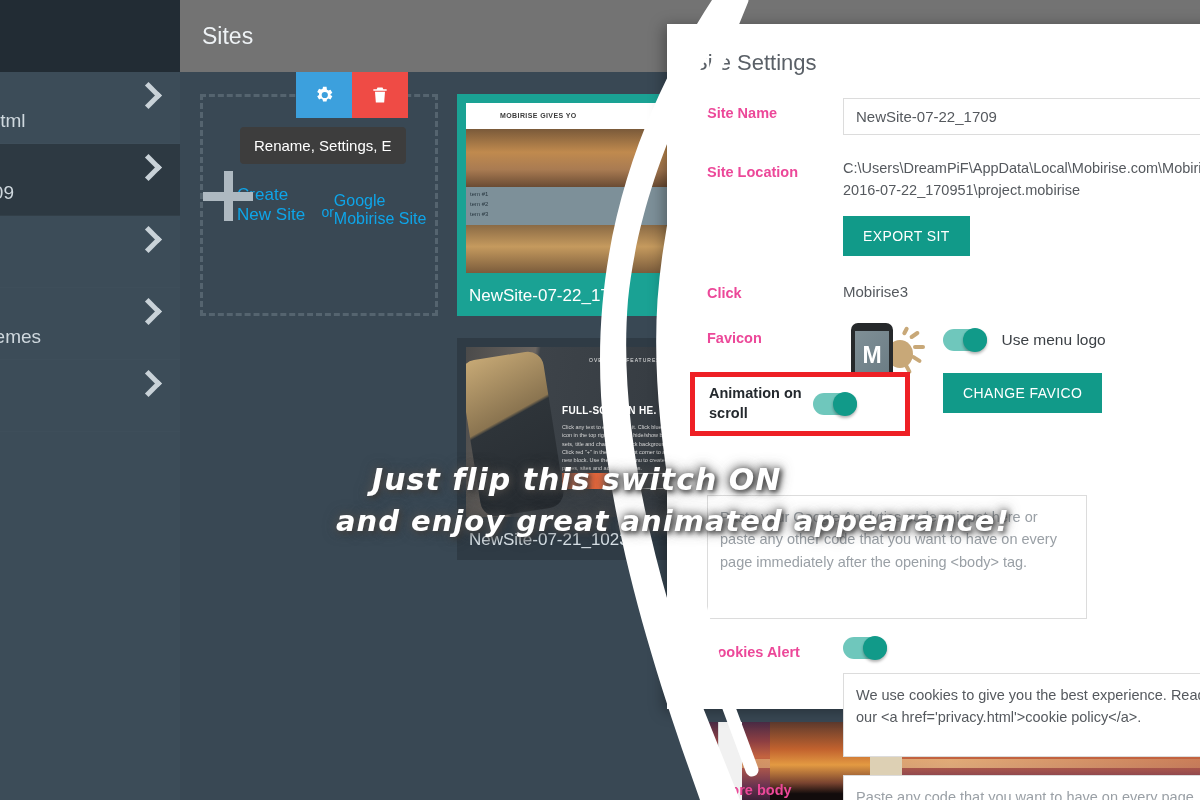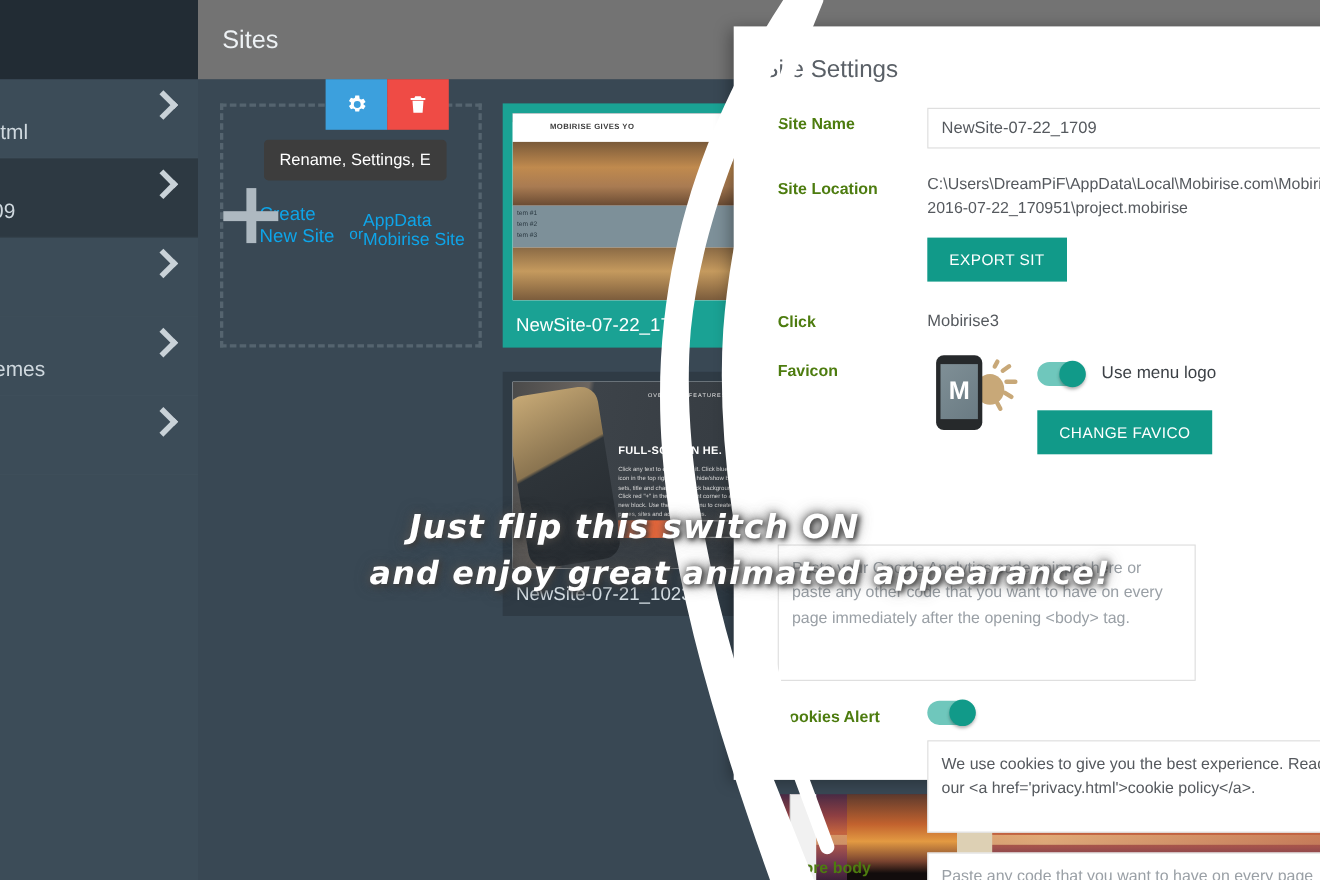--- a/index.html
+++ b/index.html
@@ -196,21 +196,21 @@
 
   
   .dialog {
     position:absolute; left:667px; top:24px; width:560px; height:685px;
     background:#ffffff; z-index:20;
     box-shadow: -3px 2px 14px rgba(0,0,0,.35);
   }
   .dlg-title { font-size:22px; color:#5a6067; font-weight:400; margin:26px 0 0 26px; }
 
   .row { display:flex; margin: 22px 0 0 0; padding-left:40px; }
-  .row .lbl { width:136px; font-size:14.5px; font-weight:bold; color:#4d7c0f; padding-top:7px; }
+  .row .lbl { width:136px; font-size:14.5px; font-weight:bold; color:#ec4899; padding-top:7px; }
   .row .val { flex:1; }
 
   .inp {
     border:1px solid #dcdcdc; height:37px; line-height:35px;
     padding:0 12px; font-size:15px; color:#55595e; background:#fff;
     width: 380px;
   }
   .path { font-size:14.5px; color:#55595e; line-height:1.55; width:372px; }
   .btn-teal {
     background:#119a89; color:#fff; font-size:14px; letter-spacing:.4px;
@@ -314,21 +314,21 @@
     <span class="title">Sites</span>
   </div>
 
   <div class="content">
     <div class="grid">
 
       <div class="new-site">
         <div class="plus"></div>
         <div class="ns-line1">Create New Site</div>
         <div class="ns-or">or</div>
-        <div class="ns-line2">AppData Mobirise Site</div>
+        <div class="ns-line2">Google Mobirise Site</div>
       </div>
 
       <div class="card selected">
         <div class="thumb">
           <div class="t-dark"></div>
           <div class="t-nav">
               <div class="t-navtext">MOBIRISE GIVES YO</div>
             </div>
           <div class="t-sun"></div>
           <div class="t-teal">
@@ -490,20 +490,26 @@
     </div>
 
     <div class="row" style="margin-top:18px;">
       <div class="lbl">Before body</div>
       <div class="val">
         <div class="ta" style="height:60px;">Paste any code that you want to have on every page</div>
       </div>
     </div>
   </div>
 
+  <div class="highlight-box">
+    <div class="hb-label">Animation on scroll</div>
+    <span class="toggle">
+        <span class="knob"></span>
+      </span>
+  </div>
 
   <svg class="swoosh" width="1200" height="800" viewBox="0 0 1200 800">
     <path d="M742 0 C 700 60, 640 180, 628 300 C 618 420, 650 560, 700 700 L 740 800 L 700 800 C 650 660, 600 500, 600 360 C 600 200, 660 80, 712 0 Z" fill="#ffffff"></path>
     <path d="M742 0 C 712 70, 672 190, 664 300 C 656 420, 684 560, 726 700 L 752 770" stroke="#ffffff" stroke-width="13" fill="none" stroke-linecap="round"></path>
   </svg>
 
   <div class="annot annot-2">and enjoy great animated appearance!</div>
   <div class="annot annot-1">Just flip this switch ON</div>
 
 </div>

